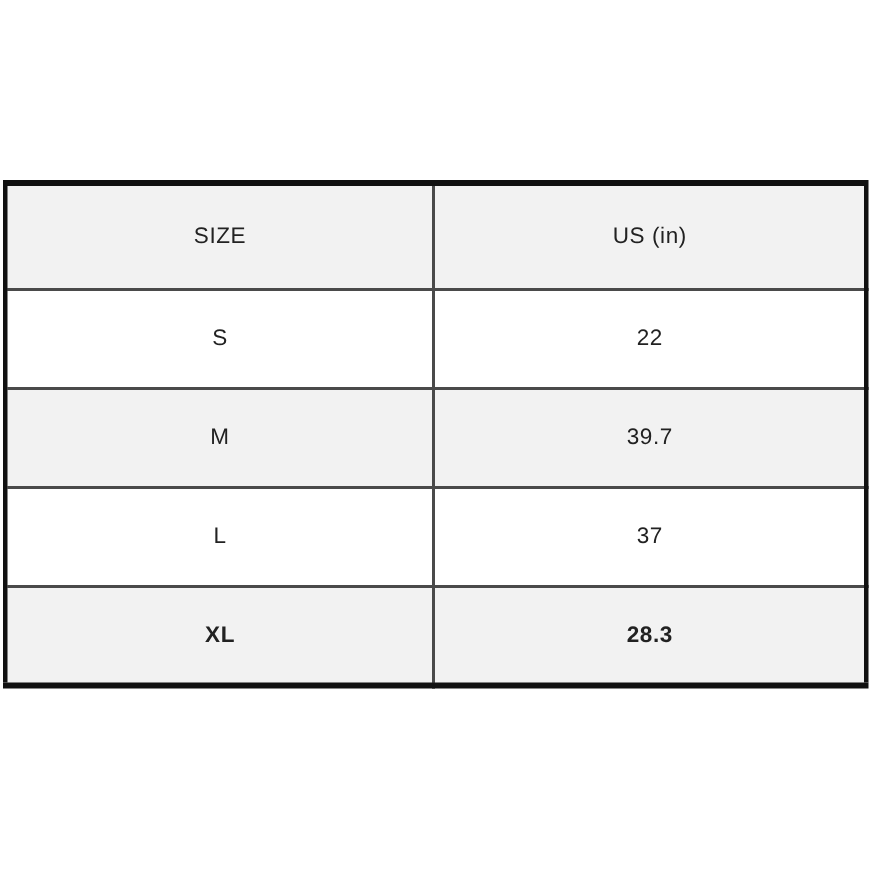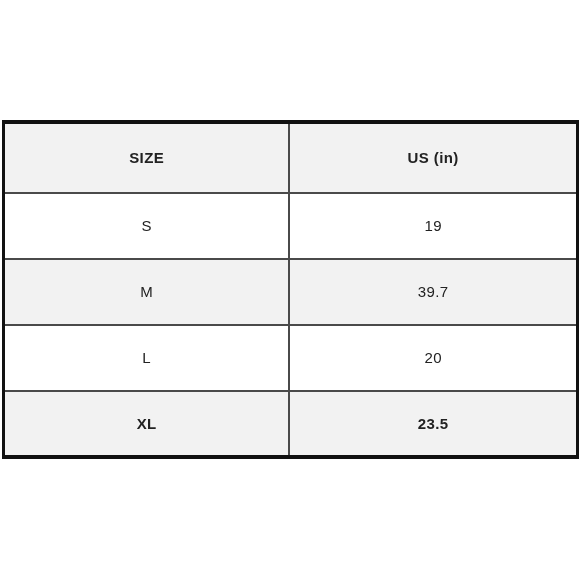--- a/index.html
+++ b/index.html
@@ -69,21 +69,21 @@
 
   table.size-table tr:last-child td {
     border-bottom: none;
     font-weight: bold;
   }
 
   
   tr.header-row th {
     height: 68px;
     background: #f2f2f2;
-    font-weight: 700;
+    font-weight: 400;
   }
 
   
   tr.data-row { height: 66px; }
   tr.row-light td { background: #ffffff; }
   tr.row-shade td { background: #f2f2f2; }
 
   .cell-text {
     display: block;
     width: 100%;
@@ -113,48 +113,48 @@
         </tr>
       </thead>
 
       <tbody>
 
         <tr class="data-row row-light">
           <td>
             <span class="cell-text">S</span>
           </td>
           <td>
-            <span class="cell-text">19</span>
+            <span class="cell-text">22</span>
           </td>
         </tr>
 
         <tr class="data-row row-shade">
           <td>
             <span class="cell-text">M</span>
           </td>
           <td>
             <span class="cell-text">39.7</span>
           </td>
         </tr>
 
         <tr class="data-row row-light">
           <td>
             <span class="cell-text">L</span>
           </td>
           <td>
-            <span class="cell-text">20</span>
+            <span class="cell-text">37</span>
           </td>
         </tr>
 
         <tr class="data-row row-shade">
           <td>
             <span class="cell-text">XL</span>
           </td>
           <td>
-            <span class="cell-text">23.5</span>
+            <span class="cell-text">28.3</span>
           </td>
         </tr>
 
       </tbody>
     </table>
   </div>
 
 </div>
 
 </body></html>

